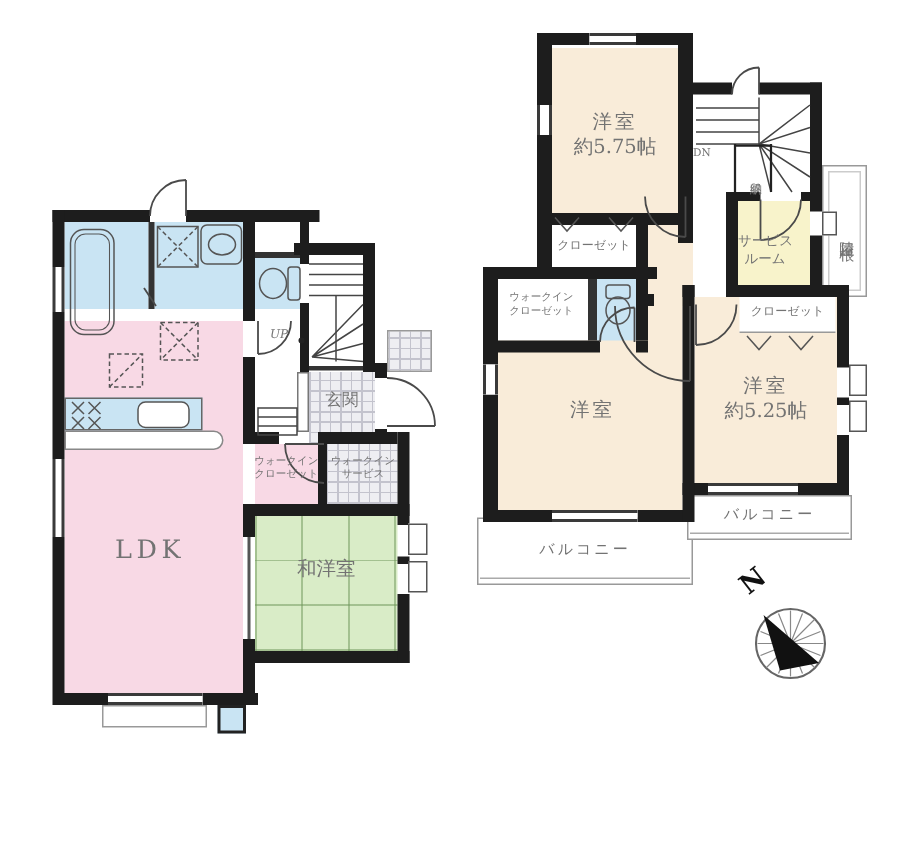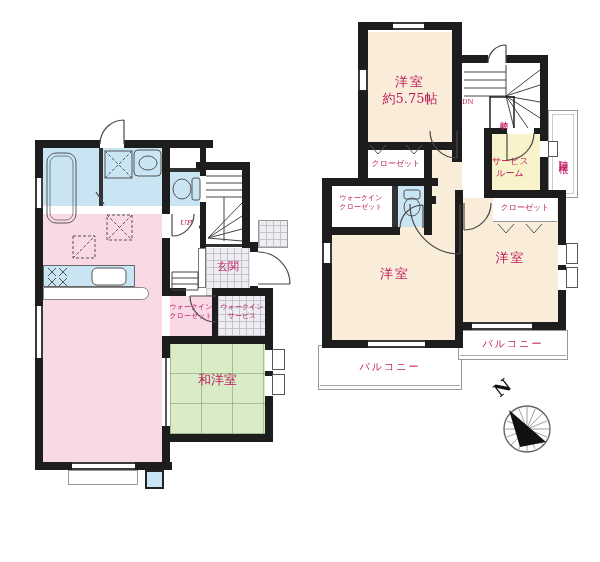--- a/index.html
+++ b/index.html
@@ -14,21 +14,21 @@
   .c-yellow{background:#f8f3cb;}
   .c-green{background-color:#d9ecc7;
      background-image:repeating-linear-gradient(0deg,rgba(110,150,90,.5) 0 1px,transparent 1px 30px),
                       repeating-linear-gradient(90deg,rgba(110,150,90,.5) 0 1px,transparent 1px 31px);}
   .tile{background-color:#eeeef2;
      background-image:repeating-linear-gradient(0deg,#c3c3cd 0 1px,transparent 1px 7px),
                       repeating-linear-gradient(90deg,#c3c3cd 0 1px,transparent 1px 7px);}
   .win-h{position:absolute;background:#fff;border-top:2px solid #3a3a3a;border-bottom:2px solid #3a3a3a;box-sizing:border-box;}
   .win-v{position:absolute;background:#fff;border-left:2px solid #3a3a3a;border-right:2px solid #3a3a3a;box-sizing:border-box;}
   .casement{position:absolute;background:#fff;border:1px solid #555;box-sizing:border-box;}
-  .lbl{position:absolute;color:#be185d;text-align:center;line-height:1.3;white-space:nowrap;}
+  .lbl{position:absolute;color:#737373;text-align:center;line-height:1.3;white-space:nowrap;}
   .lbl div{white-space:nowrap;}
   .vert{writing-mode:vertical-rl;text-orientation:upright;}
   .ovl{position:absolute;left:0;top:0;pointer-events:none;}
   .thinbox{position:absolute;background:#fff;border:1px solid #888;box-sizing:border-box;}
   .z1{z-index:1}.z2{z-index:2}.z3{z-index:3}.z4{z-index:4}.z5{z-index:5}
 </style>
 </head>
 <body>
 
 <div id="canvas">
@@ -209,20 +209,21 @@
       <circle cx="527" cy="429" r="23" stroke="#666" stroke-width="1.4" fill="#fff"></circle>
       <g stroke="#888" stroke-width="0.8">
         <path d="M549,429 L505,429 M547,437 L507,421 M543,445 L511,413 M535,449 L519,409"></path>
         <path d="M527,451 L527,407 M519,449 L535,409 M511,445 L543,413 M507,437 L547,421"></path>
       </g>
       <polygon points="509,410 546,442 520,447" fill="#111" stroke="none"></polygon>
     </g>
   </svg>
 
   <div class="lbl z5" style="left:55px;top:356px;width:90px;">
+    <div style="font-size:17px;letter-spacing:3px;">LDK</div>
   </div>
   <div class="lbl z5" style="left:170px;top:372px;width:95px;">
     <div style="font-size:13px;">和洋室</div>
   </div>
   <div class="lbl z5" style="left:206px;top:260px;width:44px;font-size:11px;">玄関</div>
   <div class="lbl z5" style="left:160px;top:303px;width:62px;font-size:7px;">
     <div>ウォークイン</div>
     <div>クローゼット</div>
   </div>
   <div class="lbl z5" style="left:214px;top:303px;width:56px;font-size:7px;">
@@ -233,20 +234,21 @@
 
   <div class="lbl z5" style="left:368px;top:74px;width:84px;">
     <div style="font-size:13px;letter-spacing:2px;">洋室</div>
     <div style="font-size:13px;">約5.75帖</div>
   </div>
   <div class="lbl z5" style="left:345px;top:266px;width:100px;">
     <div style="font-size:13px;letter-spacing:2px;">洋室</div>
   </div>
   <div class="lbl z5" style="left:463px;top:250px;width:95px;">
     <div style="font-size:13px;letter-spacing:2px;">洋室</div>
+    <div style="font-size:13px;">約5.25帖</div>
   </div>
   <div class="lbl z5" style="left:362px;top:159px;width:68px;font-size:8px;">クローゼット</div>
   <div class="lbl z5" style="left:493px;top:203px;width:64px;font-size:8px;">クローゼット</div>
   <div class="lbl z5" style="left:330px;top:194px;width:62px;font-size:7px;">
     <div>ウォークイン</div>
     <div>クローゼット</div>
   </div>
   <div class="lbl z5" style="left:492px;top:156px;width:36px;font-size:9px;">
     <div>サービス</div>
     <div>ルーム</div>

